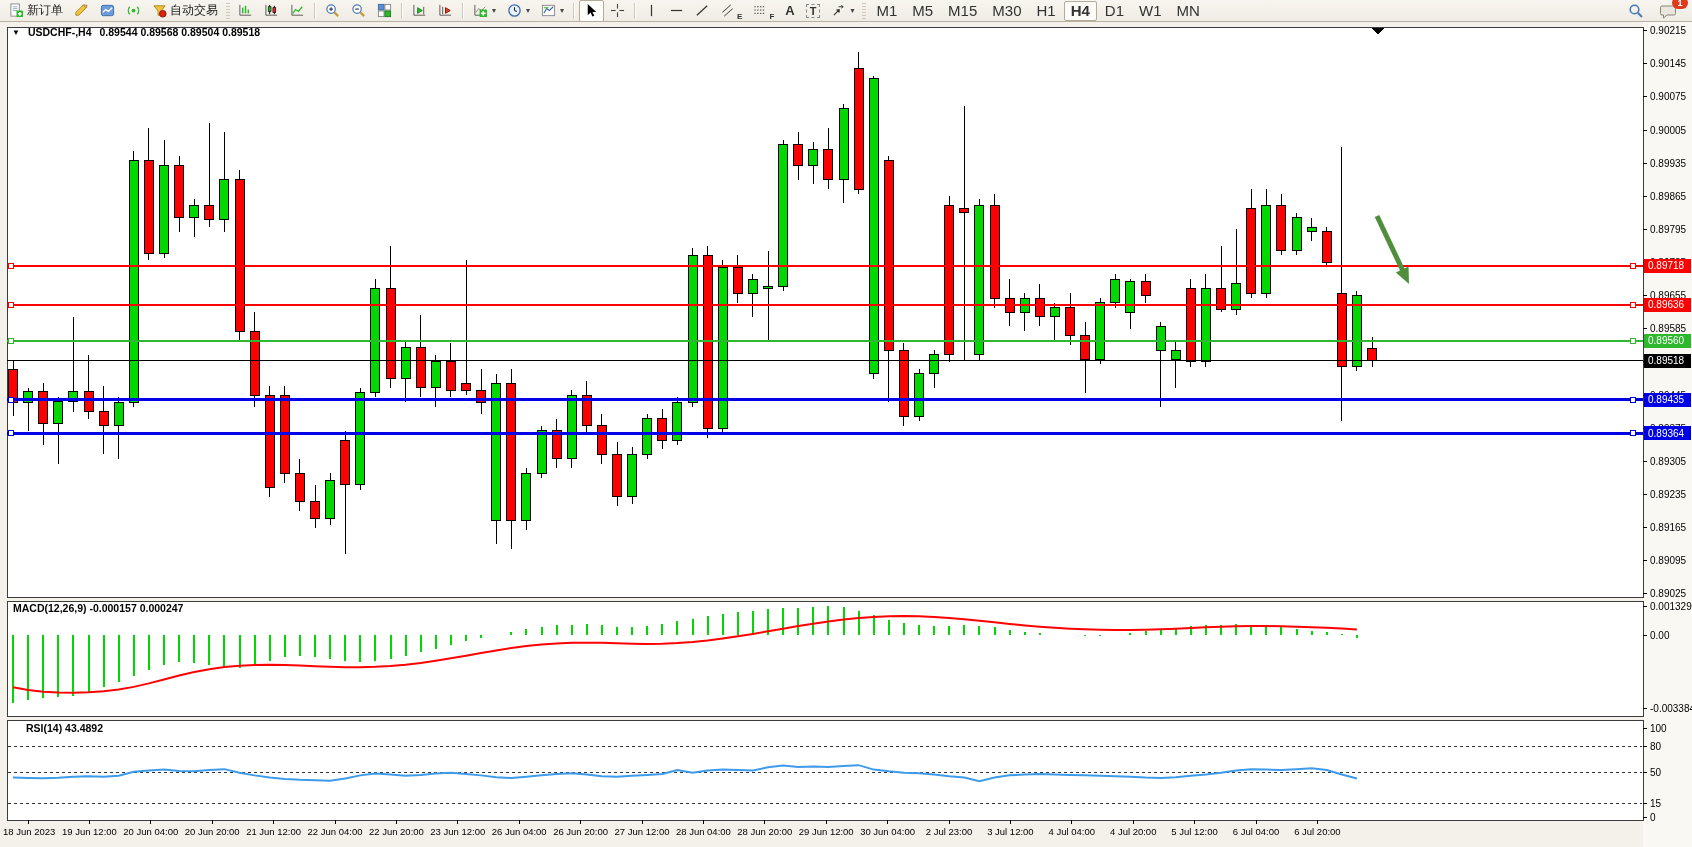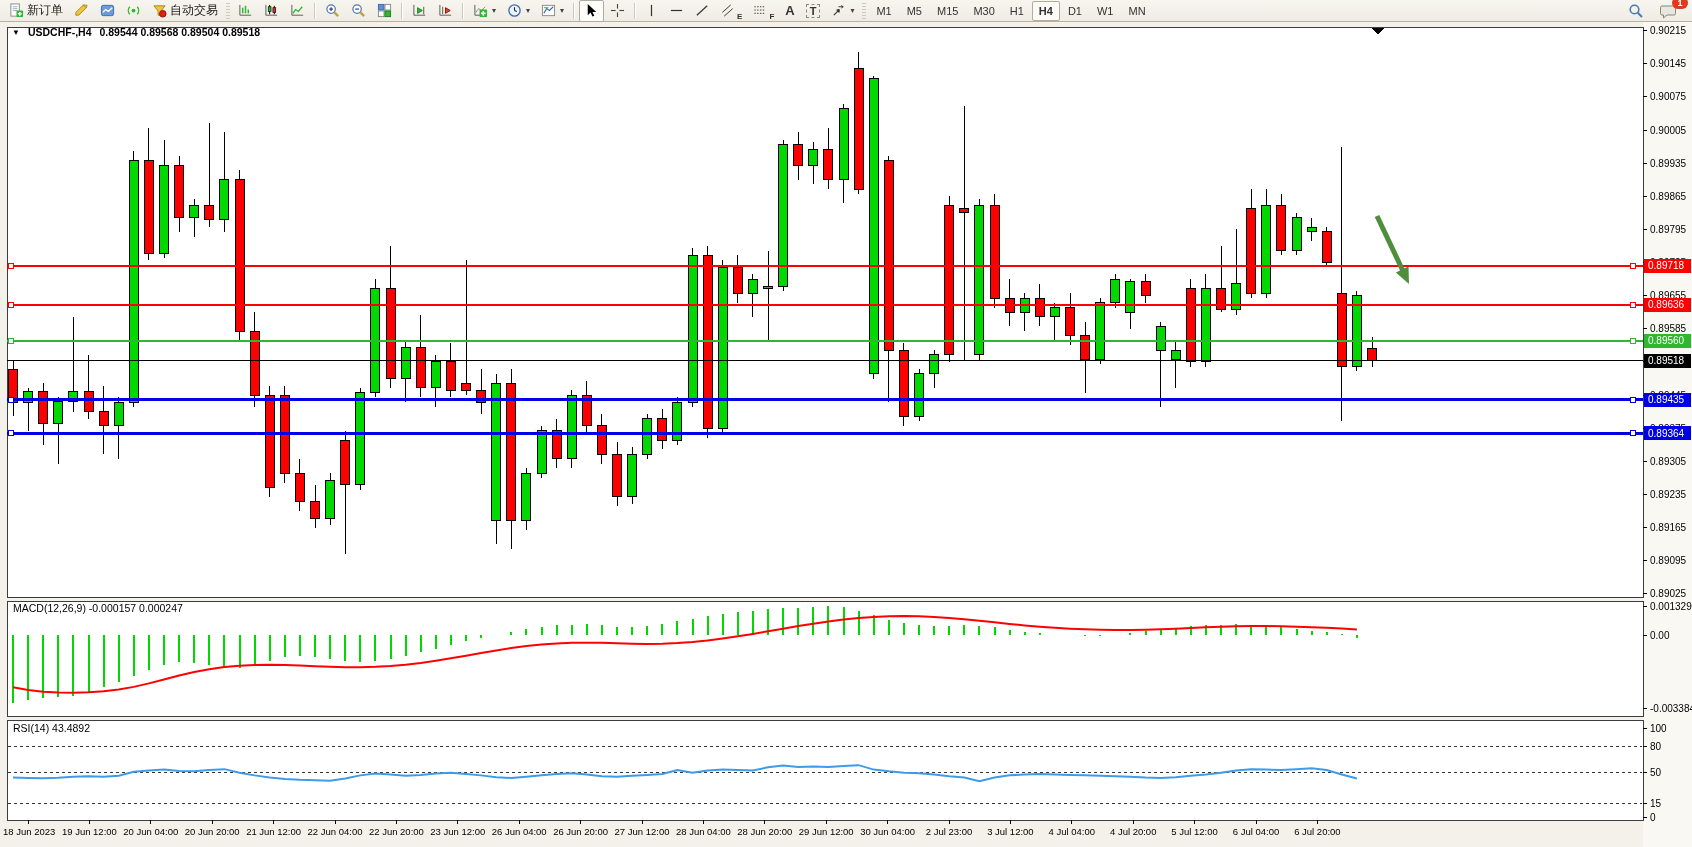--- a/index.html
+++ b/index.html
@@ -19,38 +19,38 @@
   .tb-btn{
     height:20px;display:flex;align-items:center;gap:3px;padding:0 4px;
     border:1px solid transparent;border-radius:2px;cursor:default;flex:0 0 auto;
   }
   .tb-btn.pressed{background:#fdfdfa;border:1px solid #b3ac9c;}
   .tb-sep{width:1px;height:16px;background:#cdc7ba;border-right:1px solid #fff;margin:0 3px;flex:0 0 auto;}
   .tb-grip{width:4px;height:16px;margin:0 2px;flex:0 0 auto;
     background:repeating-linear-gradient(180deg,#cfc9bd 0 1px,transparent 1px 3px);}
   .tf-btn{
     height:18px;padding:0 6px;display:flex;align-items:center;justify-content:center;
-    font-size:11px;color:#333;border:1px solid transparent;border-radius:2px;flex:0 0 auto;
+    font-size:15px;color:#333;border:1px solid transparent;border-radius:2px;flex:0 0 auto;
   }
   .tf-btn.active{background:#fcfbf7;border:1px solid #b3ac9c;font-weight:bold;}
   .tb-right{margin-left:auto;display:flex;align-items:center;gap:6px;padding-right:10px;}
   .badge{
     position:absolute;top:-4px;right:-7px;min-width:12px;height:12px;border-radius:7px;
     background:#e03a1e;color:#fff;font-size:9px;font-weight:bold;line-height:12px;text-align:center;padding:0 2px;
   }
   .chat-wrap{position:relative;}
   .caret{font-size:8px;color:#444;margin-left:1px;}
   .tool-letter{font-size:11px;font-weight:bold;color:#333;}
   
   .ovl{position:absolute;z-index:4;color:#000;}
   .chart-title{top:26px;left:12px;font-size:10.5px;font-weight:bold;display:flex;gap:8px;align-items:center;}
   .chart-title .tri{font-size:8px;font-weight:normal;}
-  .ind-label{font-size:10.5px;}
+  .ind-label{font-size:10.5px;font-weight:bold;}
   #macd-label{top:602px;left:13px;}
-  #rsi-label{top:722px;left:13px;}
+  #rsi-label{top:722px;left:26px;}
   svg text{font-family:"Liberation Sans",sans-serif;}
 </style>
 </head>
 <body>
 
 <div class="toolbar">
   <div class="tb-btn">
     <svg width="15" height="15" viewBox="0 0 16 16">
         <rect x="2" y="1" width="9" height="13" fill="#fff" stroke="#8a8a8a"></rect>
         <line x1="4" y1="4" x2="9" y2="4" stroke="#9ab"></line>

